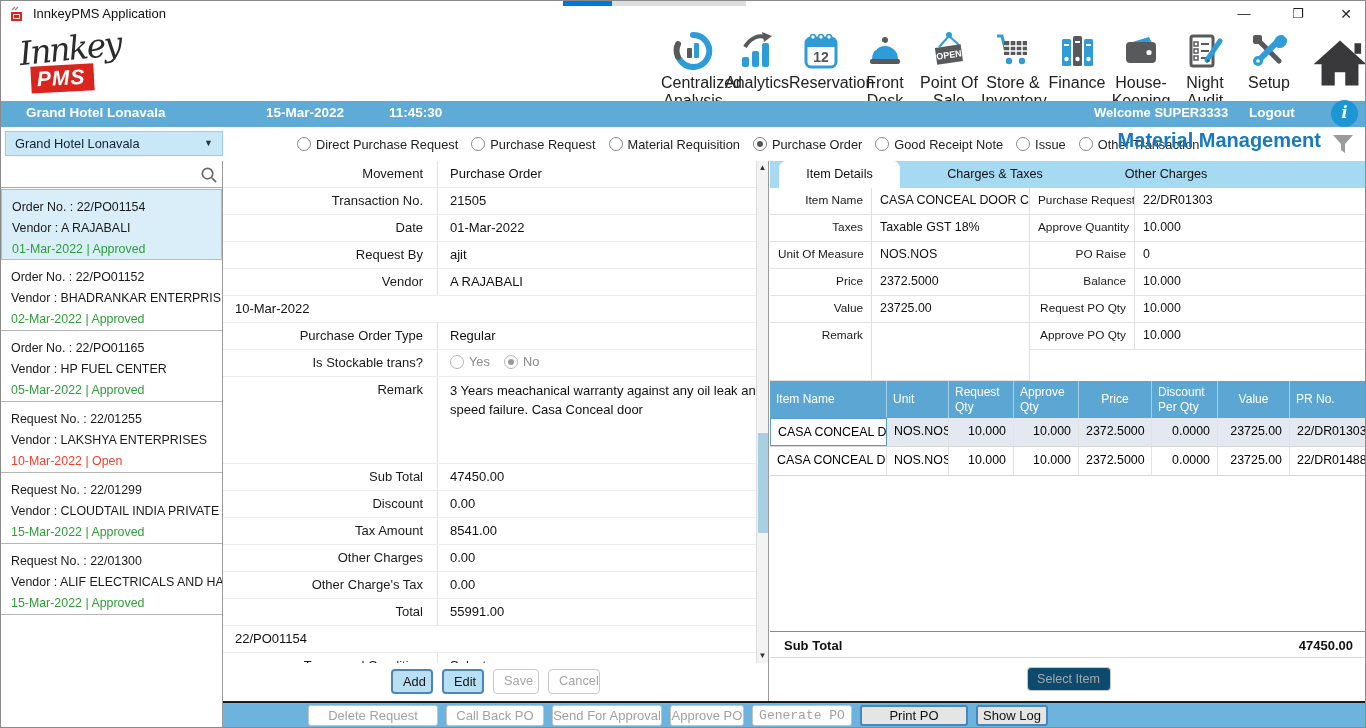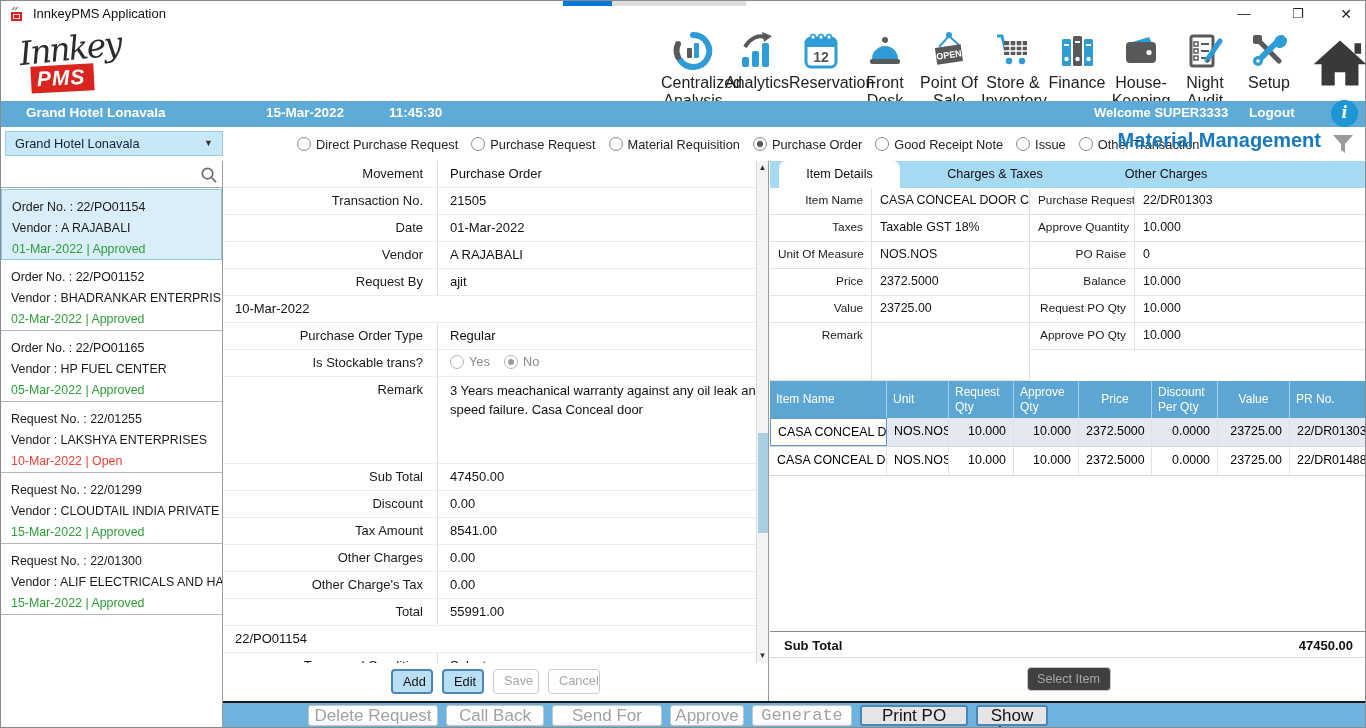--- a/index.html
+++ b/index.html
@@ -97,25 +97,25 @@
   .hc.ctr { justify-content:center; text-align:center; }
   .itrow { display:flex; height:29px; border-bottom:1px solid #d7d7d7; background:#fff; }
   .itrow .tc { font-size:12.4px; padding:6px 7px 0 7px; border-right:1px solid #e2e2e2; white-space:nowrap; overflow:hidden; }
   .tc.num { text-align:right; }
   .itrow.sel { background:#E4E8F1; }
   .itrow.sel .tc.first { background:#fff; border:1px solid #5B9BD5; }
   .c0{width:117px;} .c1{width:62px;} .c2{width:65px;} .c3{width:65px;} .c4{width:73px;} .c5{width:66px;} .c6{width:72px;} .c7{flex:1;}
 
   .subrow { position:absolute; left:0; top:470px; width:100%; height:27px; border-top:1px solid #8a8a8a; border-bottom:1px solid #d9d9d9; font-size:13px; font-weight:bold; color:#111; }
   .subrow .sl { position:absolute; left:14px; top:6px; } .subrow .sv { position:absolute; right:14px; top:6px; }
-  .selectitem { position:absolute; left:50%; transform:translateX(-50%); top:506px; width:84px; height:24px; background:#404040; border:1px solid #c9c9c9; border-radius:4px; color:#a6a6a6; font-size:12.6px; text-align:center; line-height:22px; cursor:pointer; }
+  .selectitem { position:absolute; left:50%; transform:translateX(-50%); top:506px; width:84px; height:24px; background:#0c4a6e; border:1px solid #c9c9c9; border-radius:4px; color:#a6a6a6; font-size:12.6px; text-align:center; line-height:22px; cursor:pointer; }
 
   
   .bottombar { position:absolute; left:222px; top:700px; width:1144px; height:26px; background:#6CB4DE; border-top:2px solid #1a1a1a; display:flex; gap:8px; padding:2px 0 0 85px; }
-  .bbtn { height:21px; border-radius:3px; font-size:17px; line-height:19px; text-align:center; cursor:pointer; }
+  .bbtn { height:21px; border-radius:3px; font-size:13px; line-height:19px; text-align:center; cursor:pointer; }
   .bbtn.dis { background:#fff; border:1px solid #c4c4c4; color:#a2a2a2; }
   .bbtn.en { background:#e5e5e5; border:2px solid #4A86B8; color:#111; line-height:17px; }
   .w0{width:130px;} .w1{width:98px;} .w2{width:110px;} .w3{width:74px;} .w4{width:100px;font-family:Liberation Mono, monospace;} .w5{width:108px;} .w6{width:72px;}
   .botstrip { position:absolute; left:0; top:726px; width:100%; height:2px; background:#e8e8e8; }
   .botthumb { position:absolute; left:1308px; top:726px; width:38px; height:2px; background:#4d9fd0; }
 </style>
 </head>
 <body>
 
 <div class="window">
@@ -364,26 +364,26 @@
       </div>
     <div class="frow">
         <div class="flabel">Transaction No.</div>
         <div class="fvalue">21505</div>
       </div>
     <div class="frow">
         <div class="flabel">Date</div>
         <div class="fvalue">01-Mar-2022</div>
       </div>
     <div class="frow">
+        <div class="flabel">Request By</div>
+        <div class="fvalue">ajit</div>
+      </div>
+    <div class="frow">
         <div class="flabel">Vendor</div>
         <div class="fvalue">A RAJABALI</div>
-      </div>
-    <div class="frow">
-        <div class="flabel">Request By</div>
-        <div class="fvalue">ajit</div>
       </div>
     <div class="frow">
         <div class="fvalue">10-Mar-2022</div>
       </div>
     <div class="frow">
         <div class="flabel">Purchase Order Type</div>
         <div class="fvalue">Regular</div>
       </div>
     <div class="frow">
       <div class="flabel">Is Stockable trans?</div>

